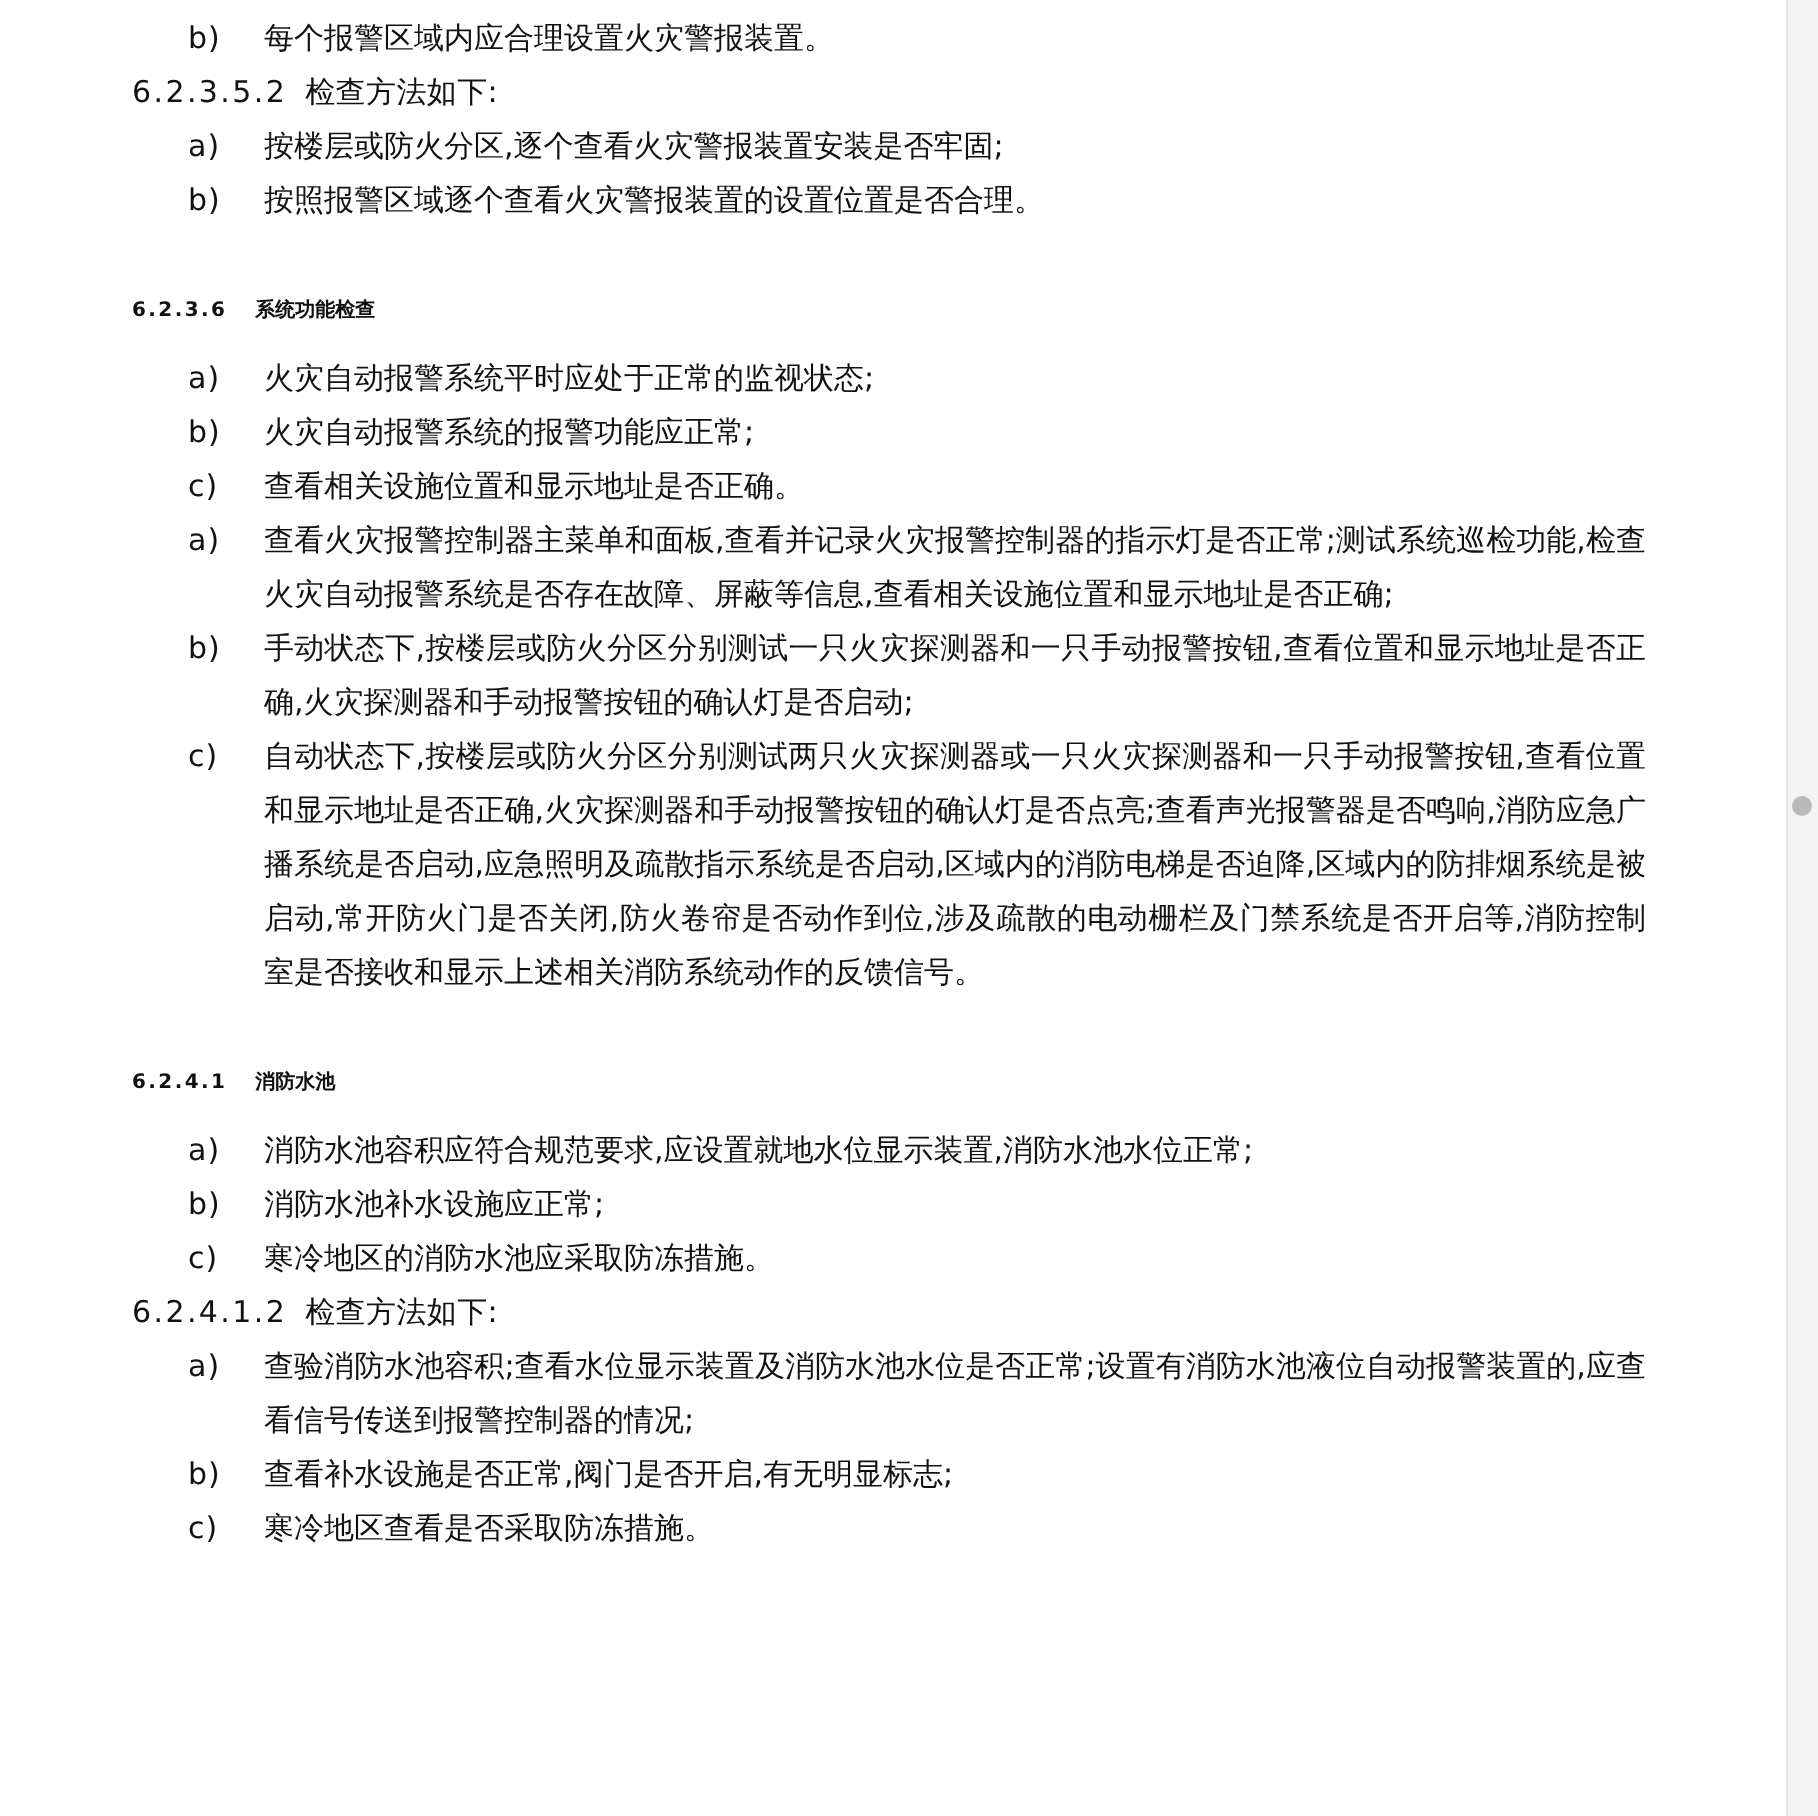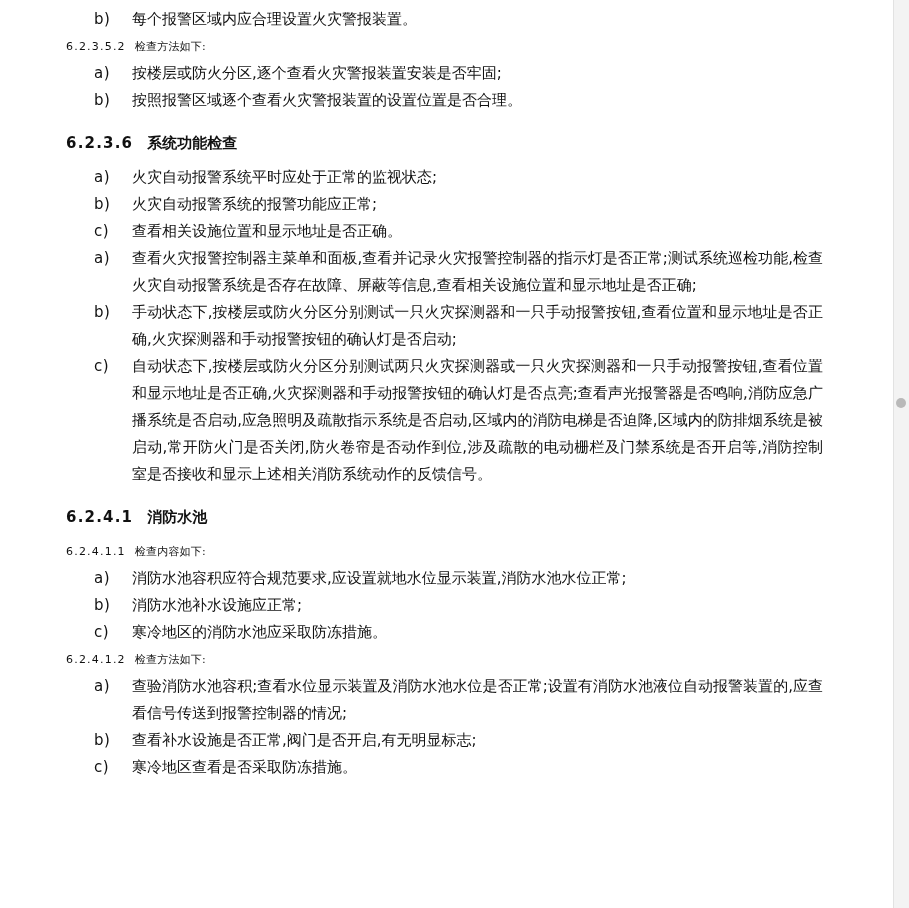--- a/index.html
+++ b/index.html
@@ -44,37 +44,37 @@
     position: absolute;
     right: 3px;
     top: 398px;
     width: 10px;
     height: 10px;
     border-radius: 5px;
     background: #b9b9b9;
   }
   
   .clause {
-    font-size: 11px;
+    font-size: 15px;
     line-height: 27px;
     letter-spacing: 0.2px;
     white-space: nowrap;
   }
   .clause .num {
     letter-spacing: 1.2px;
   }
   .clause .txt {
     margin-left: 9px;
   }
   
   .heading {
-    font-size: 15px;
+    font-size: 10px;
     line-height: 27px;
     font-weight: bold;
-    margin-top: 16px;
+    margin-top: 28px;
     margin-bottom: 7px;
     white-space: nowrap;
   }
   .heading .num {
     letter-spacing: 1.2px;
     font-weight: bold;
   }
   .heading .txt {
     margin-left: 14px;
     font-weight: bold;
@@ -152,23 +152,20 @@
     <div class="item">
       <span class="lbl">c)</span>
       <span class="body">自动状态下,按楼层或防火分区分别测试两只火灾探测器或一只火灾探测器和一只手动报警按钮,查看位置和显示地址是否正确,火灾探测器和手动报警按钮的确认灯是否点亮;查看声光报警器是否鸣响,消防应急广播系统是否启动,应急照明及疏散指示系统是否启动,区域内的消防电梯是否迫降,区域内的防排烟系统是被启动,常开防火门是否关闭,防火卷帘是否动作到位,涉及疏散的电动栅栏及门禁系统是否开启等,消防控制室是否接收和显示上述相关消防系统动作的反馈信号。</span>
     </div>
 
 
     <div class="heading">
       <span class="num">6.2.4.1</span><span class="txt">消防水池</span>
     </div>
 
-    <div class="clause">
-      <span class="num">6.2.4.1.1</span><span class="txt">检查内容如下:</span>
-    </div>
 
     <div class="item">
       <span class="lbl">a)</span>
       <span class="body">消防水池容积应符合规范要求,应设置就地水位显示装置,消防水池水位正常;</span>
     </div>
     <div class="item">
       <span class="lbl">b)</span>
       <span class="body">消防水池补水设施应正常;</span>
     </div>
     <div class="item">

